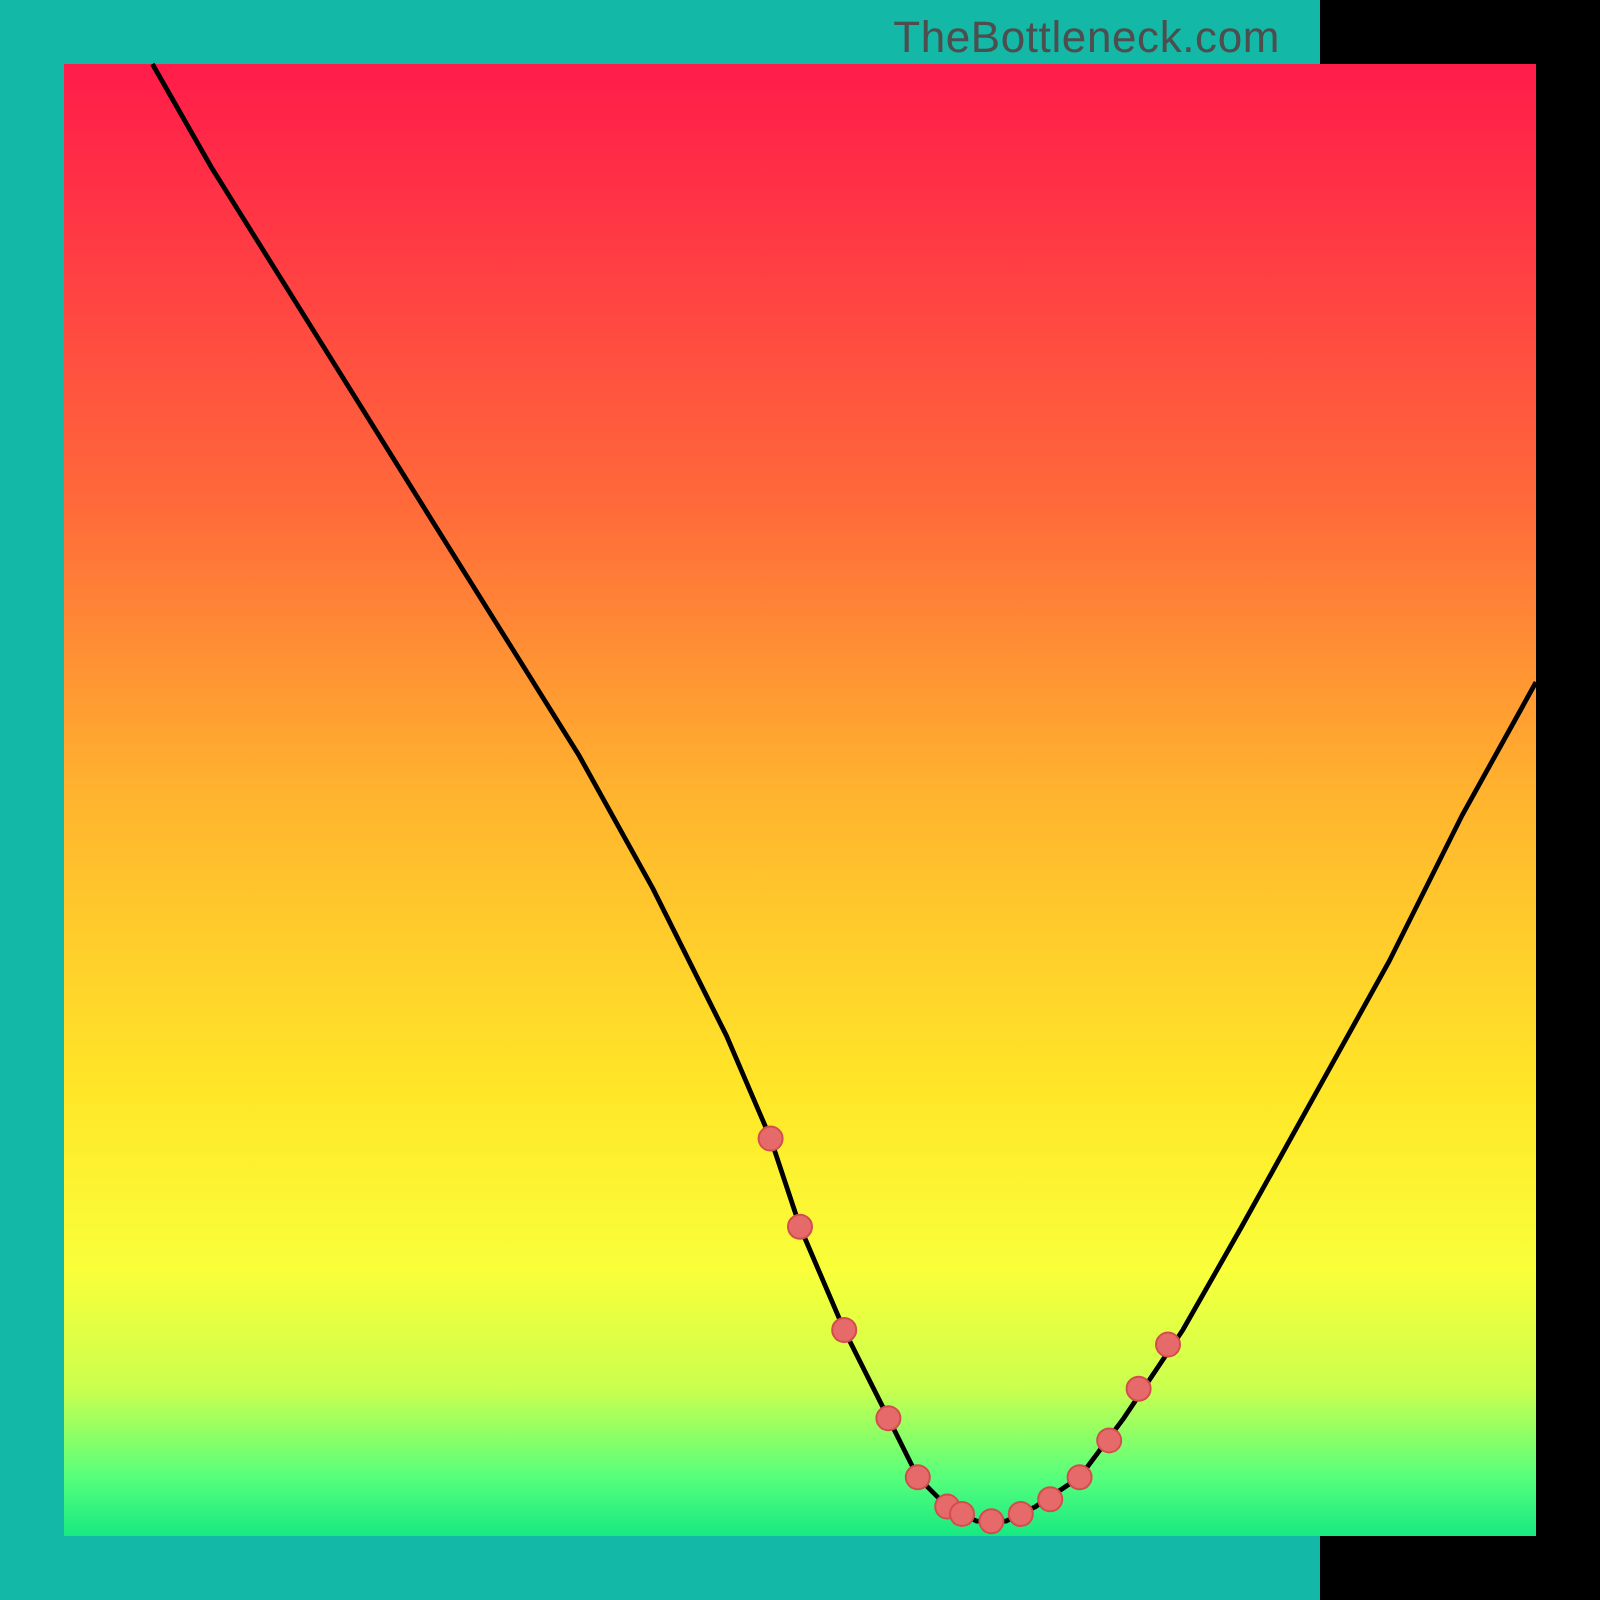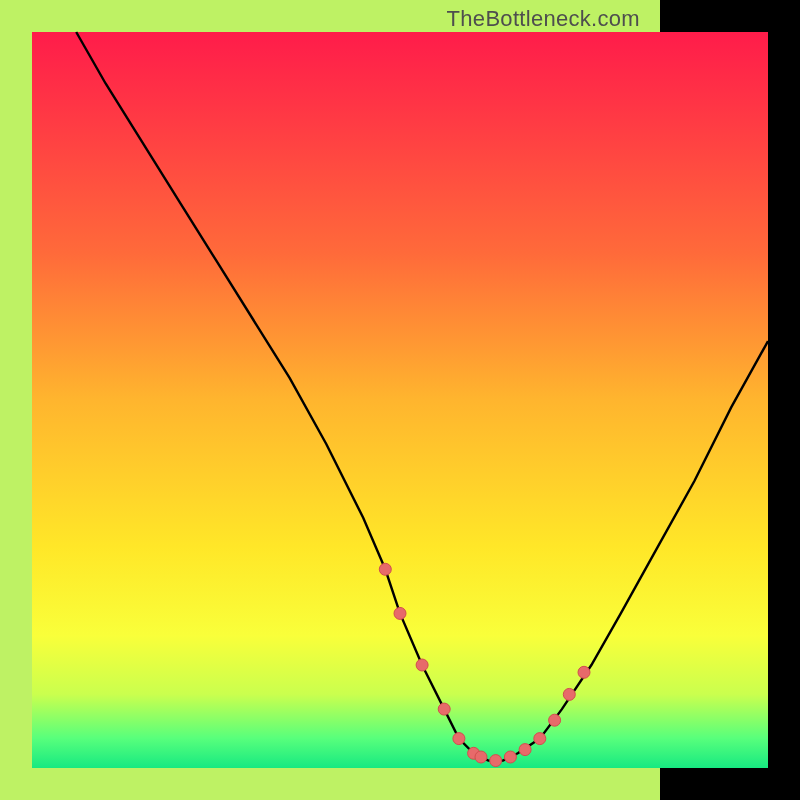--- a/index.html
+++ b/index.html
@@ -8,21 +8,21 @@
     width: 800px;
     height: 800px;
     background: #000;
     overflow: hidden;
     font-family: Arial, Helvetica, sans-serif;
   }
   .frame {
     position: relative;
     width: 660px;
     height: 800px;
-    background: #bef264;
+    background: #14b8a6;
   }
   .plot-area {
     position: absolute;
     left: 32px;
     top: 32px;
     width: 736px;
     height: 736px;
     
     background: linear-gradient(
       to bottom,

